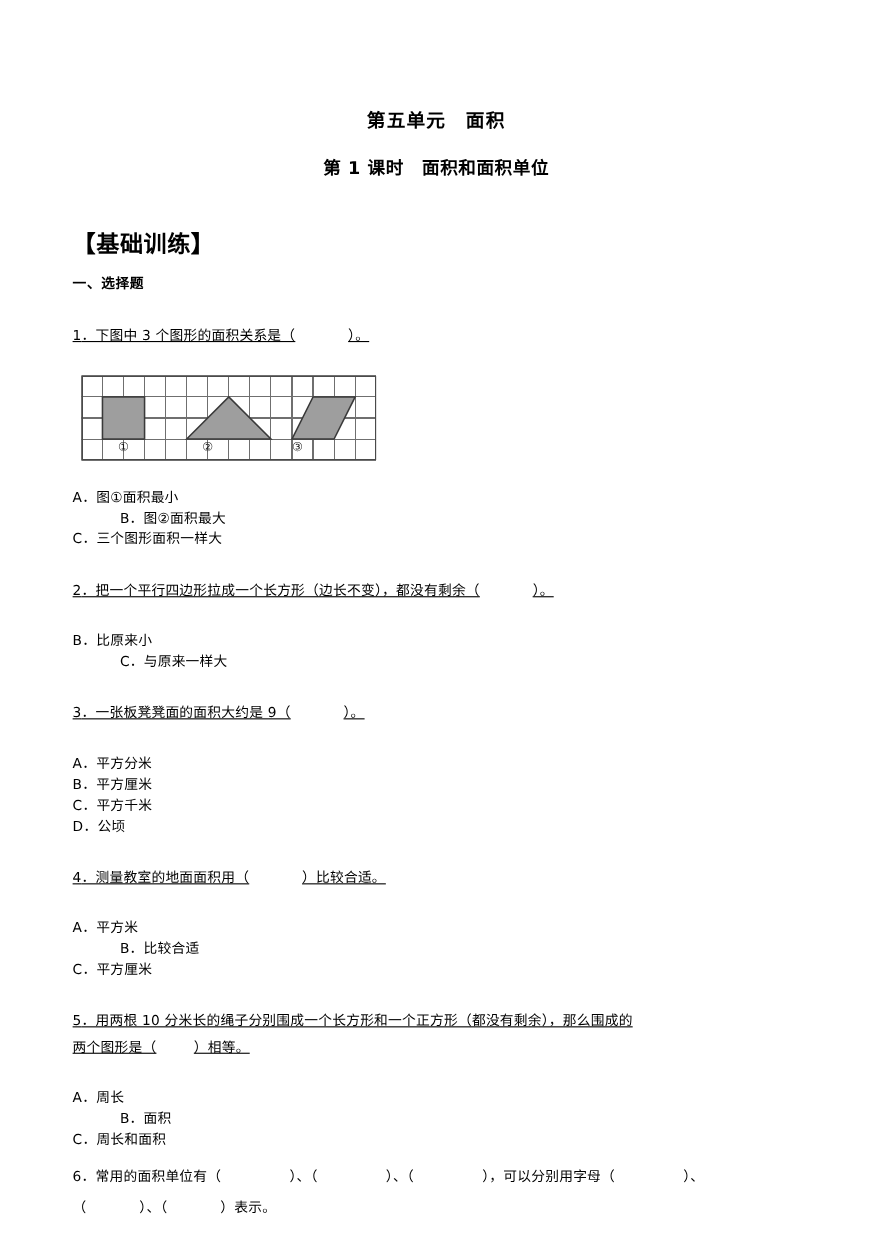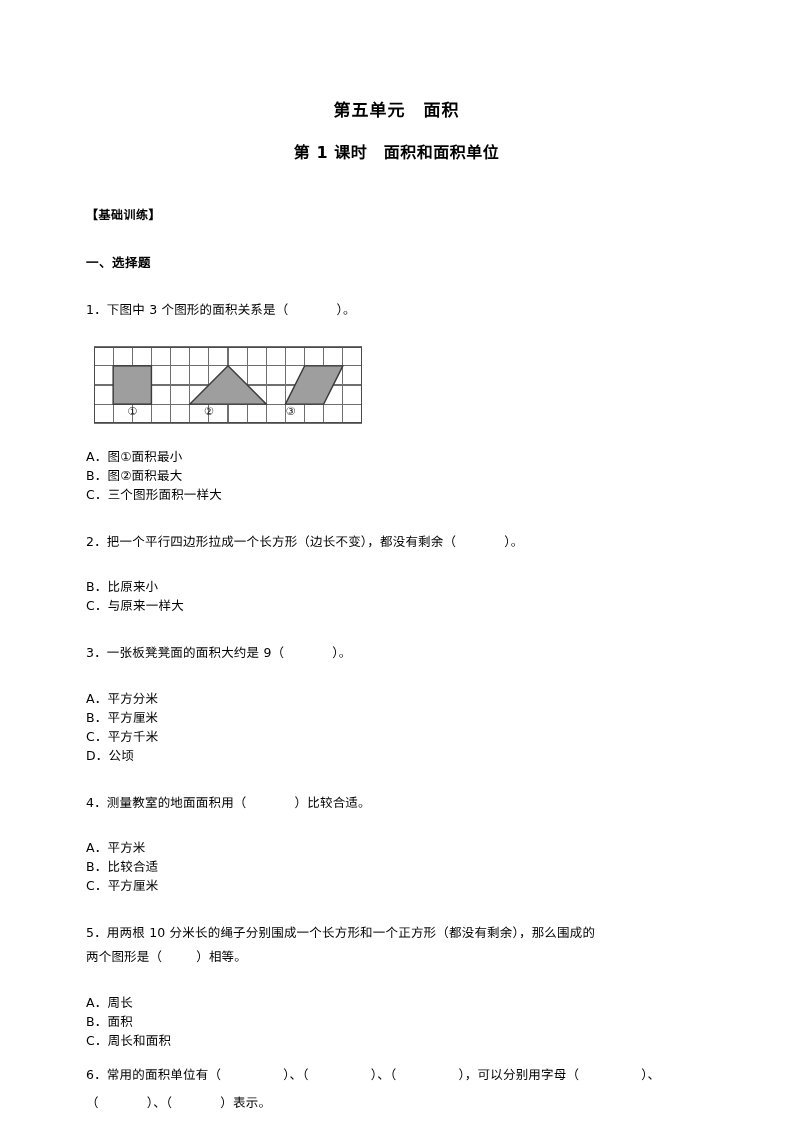--- a/index.html
+++ b/index.html
@@ -13,72 +13,73 @@
     background: #ffffff;
     font-family: "DejaVu Sans", "Liberation Sans", sans-serif;
     color: #000000;
     -webkit-font-smoothing: antialiased;
   }
   .page {
     position: relative;
     width: 793px;
     height: 906px;
     box-sizing: border-box;
-    padding: 0 86px;
+    padding: 0 66px;
   }
 
   
   .unit-title {
     text-align: center;
     font-size: 17px;
     font-weight: bold;
     letter-spacing: 1px;
     padding-top: 100px;
     line-height: 1.2;
   }
   .lesson-title {
     text-align: center;
     font-size: 16px;
     font-weight: bold;
     letter-spacing: 0.5px;
     margin-top: 23px;
     line-height: 1.2;
   }
   .block-title {
-    font-size: 12px;
+    font-size: 21px;
     font-weight: bold;
     margin-top: 42px;
     letter-spacing: 0.5px;
   }
   .section-title {
     font-size: 12.5px;
     font-weight: bold;
-    margin-top: 30px;
+    margin-top: 12px;
     letter-spacing: 0.5px;
   }
 
   
   .question {
     font-size: 12.5px;
     margin-top: 27px;
     line-height: 1.95;
     letter-spacing: 0.2px;
+    text-decoration: underline;
   }
   .options {
     font-size: 12.5px;
     margin-top: 22px;
     display: flex;
     letter-spacing: 0.2px;
     flex-direction: column;
   }
   .options .opt {
     white-space: nowrap;
   }
   .options.three .opt:nth-child(1) { width: 190px; }
-  .options.three .opt:nth-child(2) { width: 200px; }
+  .options.three .opt:nth-child(2) { width: 200px; margin-left: 43px; }
   .options.four  .opt:nth-child(1) { width: 145px; }
   .options.four  .opt:nth-child(2) { width: 143px; }
   .options.four  .opt:nth-child(3) { width: 140px; }
 
   .blank-sm { display: inline-block; width: 34px; }
   .blank-md { display: inline-block; width: 48px; }
   .blank-lg { display: inline-block; width: 62px; }
 
   
   .figure-wrap {

